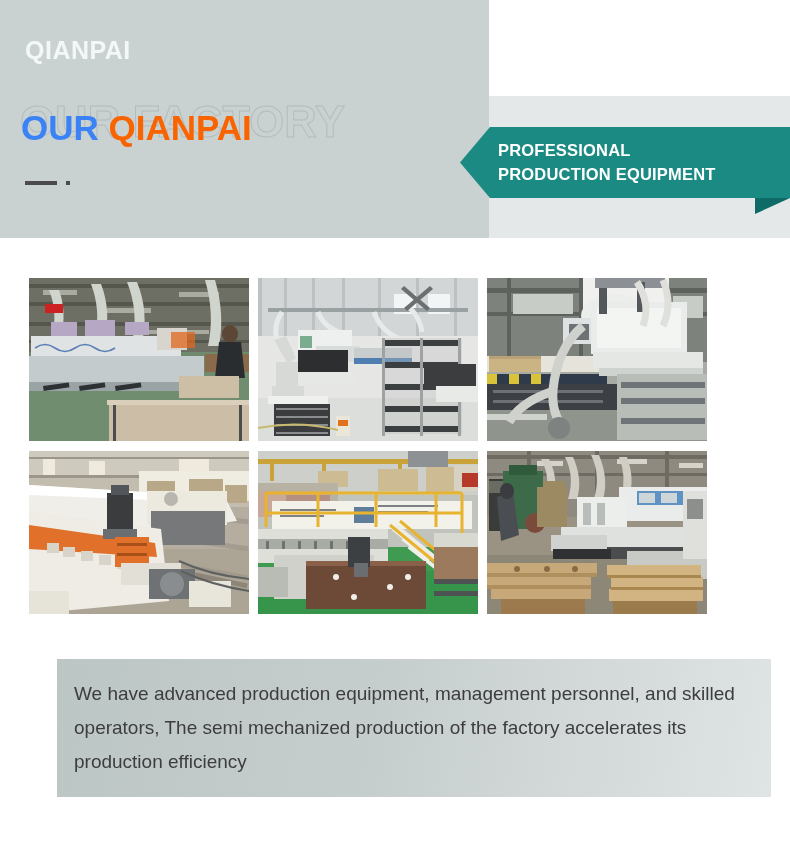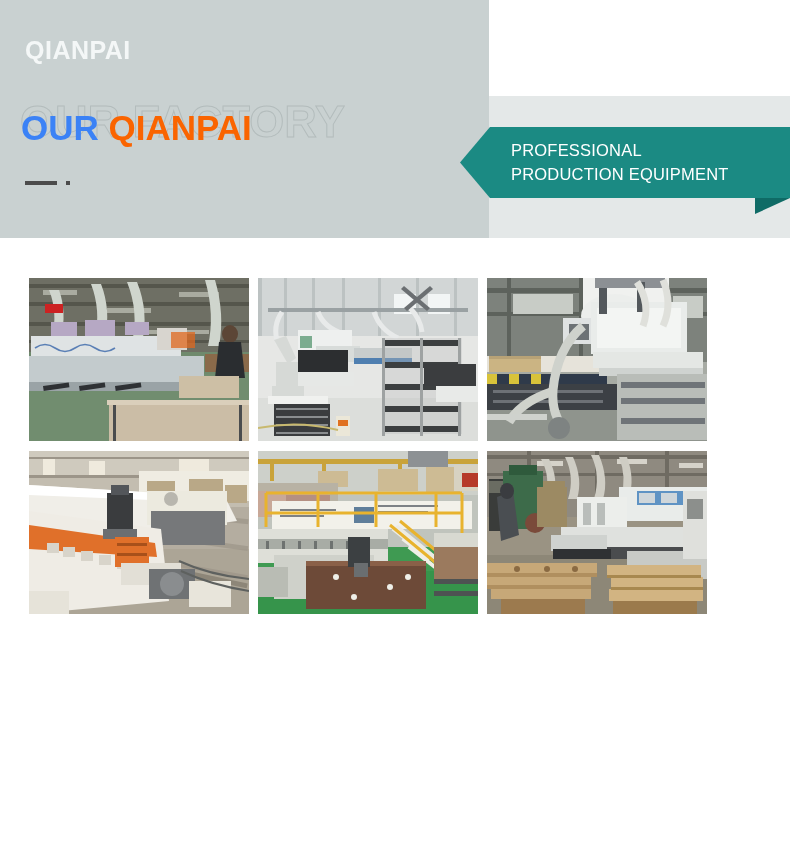--- a/index.html
+++ b/index.html
@@ -50,22 +50,22 @@
 
   
   .banner {
     position: absolute; left: 460px; top: 127px; width: 330px; height: 71px;
     background: #1b8a83;
     color: #ffffff;
     clip-path: polygon(0 50%, 30px 0, 100% 0, 100% 100%, 30px 100%);
     display: flex; align-items: center;
   }
   .banner-text {
-    margin-left: 51px;
-    font-size: 16.5px; font-weight: 400; line-height: 1.45;
+    margin-left: 38px;
+    font-size: 16.5px; font-weight: 700; line-height: 1.45;
     letter-spacing: 0.2px; white-space: pre-line;
   }
   .banner-fold {
     position: absolute; left: 755px; top: 198px; width: 35px; height: 16px;
     background: #0f6b66;
     clip-path: polygon(0 0, 100% 0, 0 100%);
   }
 
   
   .photo-card {
@@ -553,14 +553,17 @@
               <circle cx="30" cy="118" r="3"></circle>
               <circle cx="60" cy="118" r="3"></circle>
               <circle cx="88" cy="118" r="3"></circle>
             </g>
         </svg>
       </div>
 
     </div>
   </div>
 
+  <div class="caption-panel">
+    <div class="caption-text">We have advanced production equipment, management personnel, and skilled operators, The semi mechanized production of the factory accelerates its production efficiency</div>
+  </div>
 
 </div>
 
 </body></html>

